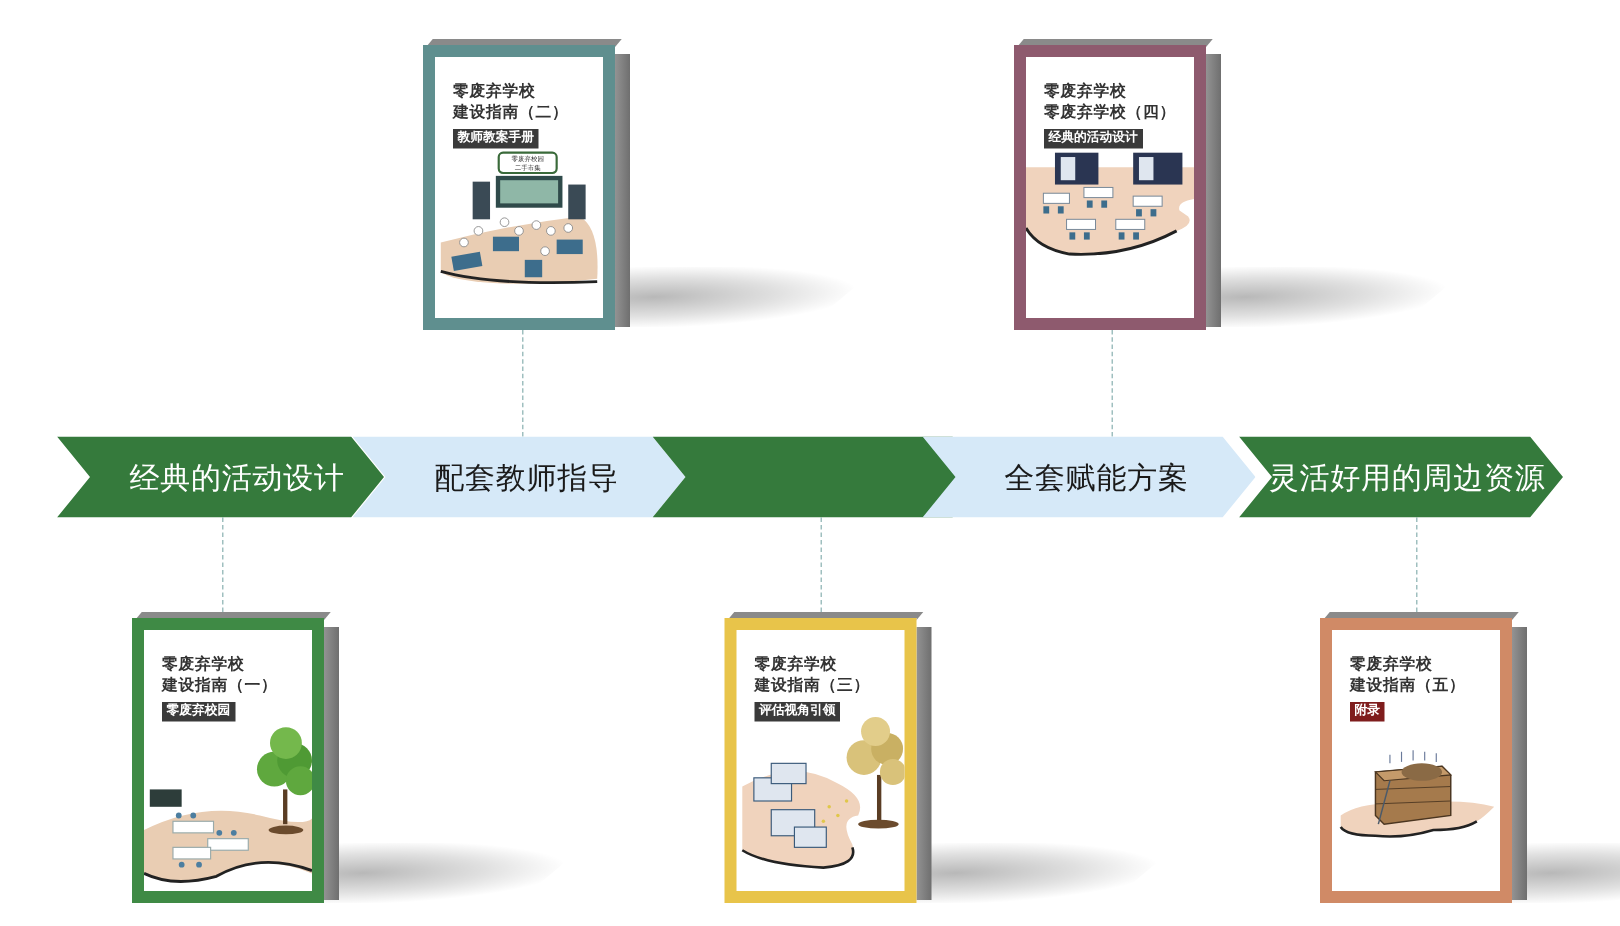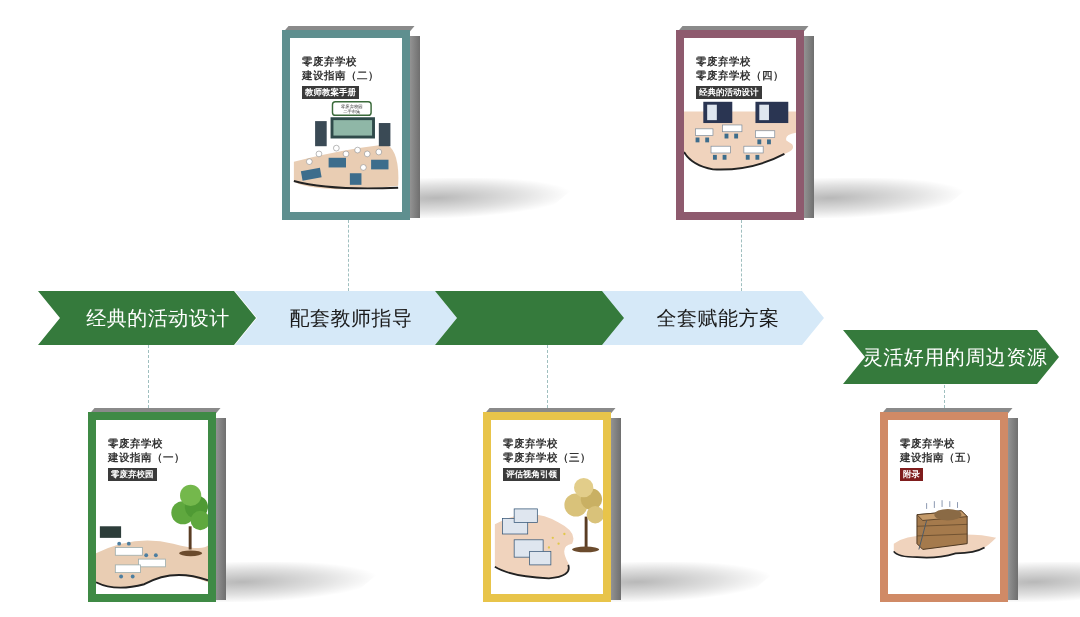--- a/index.html
+++ b/index.html
@@ -69,27 +69,27 @@
     <svg class="step-shape" viewBox="0 0 222 54" preserveAspectRatio="none">
       <polygon points="0,0 200,0 222,27 200,54 0,54 22,27" fill="#d6e9f8"></polygon>
     </svg>
     <span class="step-label" style="margin-left:10px;">配套教师指导</span>
   </div>
   <div class="step dark" style="left:435px; width:222px;">
     <svg class="step-shape" viewBox="0 0 222 54" preserveAspectRatio="none">
       <polygon points="0,0 200,0 222,27 200,54 0,54 22,27" fill="#357a3c"></polygon>
     </svg>
   </div>
-  <div class="step light" style="left:602px; width:222px;">
+  <div class="step light" style="left:615px; width:222px;">
     <svg class="step-shape" viewBox="0 0 222 54" preserveAspectRatio="none">
       <polygon points="0,0 200,0 222,27 200,54 0,54 22,27" fill="#d6e9f8"></polygon>
     </svg>
     <span class="step-label" style="margin-left:10px;">全套赋能方案</span>
   </div>
-  <div class="step dark" style="left:843px; width:216px;margin-top:39px;">
+  <div class="step dark" style="left:826px; width:216px;">
     <svg class="step-shape" viewBox="0 0 216 54" preserveAspectRatio="none">
       <polygon points="0,0 194,0 216,27 194,54 0,54 22,27" fill="#357a3c"></polygon>
     </svg>
     <span class="step-label" style="margin-left:8px;">灵活好用的周边资源</span>
   </div>
 
   <div class="book" style="left:88px; top:412px; width:140px; height:190px;">
     <div class="book-shadow" style="left:100px; top:150px;"></div>
     <div class="book-top" style="left:4px; top:-4px; width:126px; transform:skewX(-40deg);"></div>
     <div class="book-side" style="left:126px; height:182px;"></div>
@@ -160,21 +160,21 @@
     </div>
   </div>
 
   <div class="book" style="left:483px; top:412px; width:140px; height:190px;">
     <div class="book-shadow" style="left:100px; top:150px;"></div>
     <div class="book-top" style="left:4px; top:-4px; width:126px; transform:skewX(-40deg);"></div>
     <div class="book-side" style="left:126px; height:182px;"></div>
     <div class="book-cover" style="width:128px; height:190px; border-color:#e8c44a;">
       <div class="cover-title">
         <div>零废弃学校</div>
-        <div>零废弃学校（三）</div>
+        <div>建设指南（三）</div>
       </div>
       <div class="cover-tag">评估视角引领</div>
       <svg class="illus" viewBox="0 0 116 120" height="120">
         <path d="M4,50 Q40,30 70,48 Q90,58 84,70 Q70,72 80,90 Q84,104 60,106 Q20,104 4,94 Z" fill="#f0d3bd"></path>
         <path d="M4,94 Q20,104 60,106 Q84,104 80,92" stroke="#222" stroke-width="1.8" fill="none"></path>
         <g fill="#dfe6ef" stroke="#3a5a7a" stroke-width="0.8">
           <rect x="12" y="44" width="26" height="16"></rect>
             <rect x="24" y="34" width="24" height="14"></rect>
           <rect x="24" y="66" width="30" height="18"></rect>
             <rect x="40" y="78" width="22" height="14"></rect>

